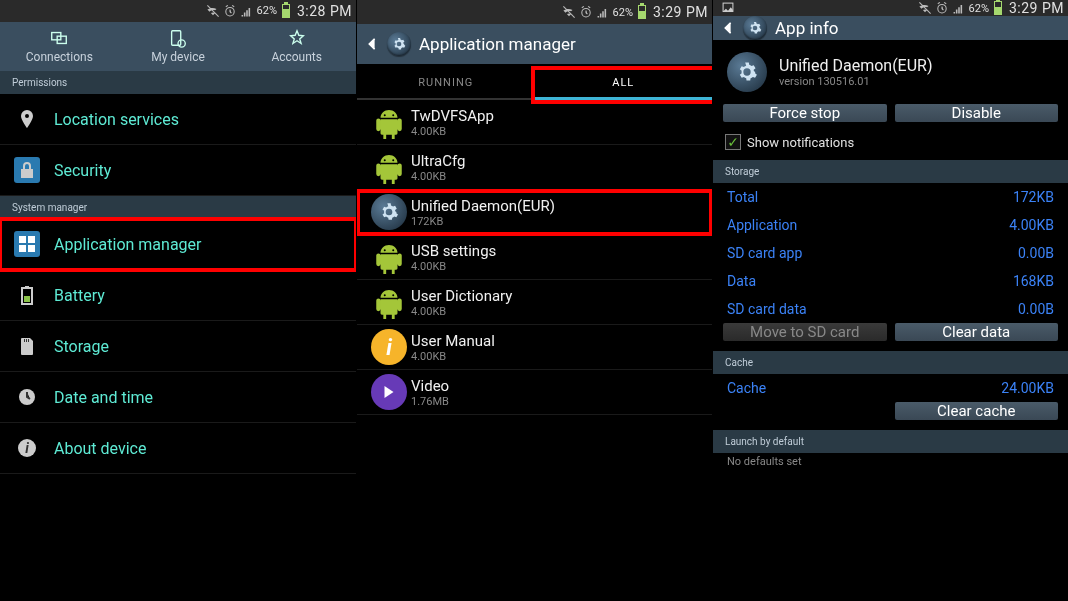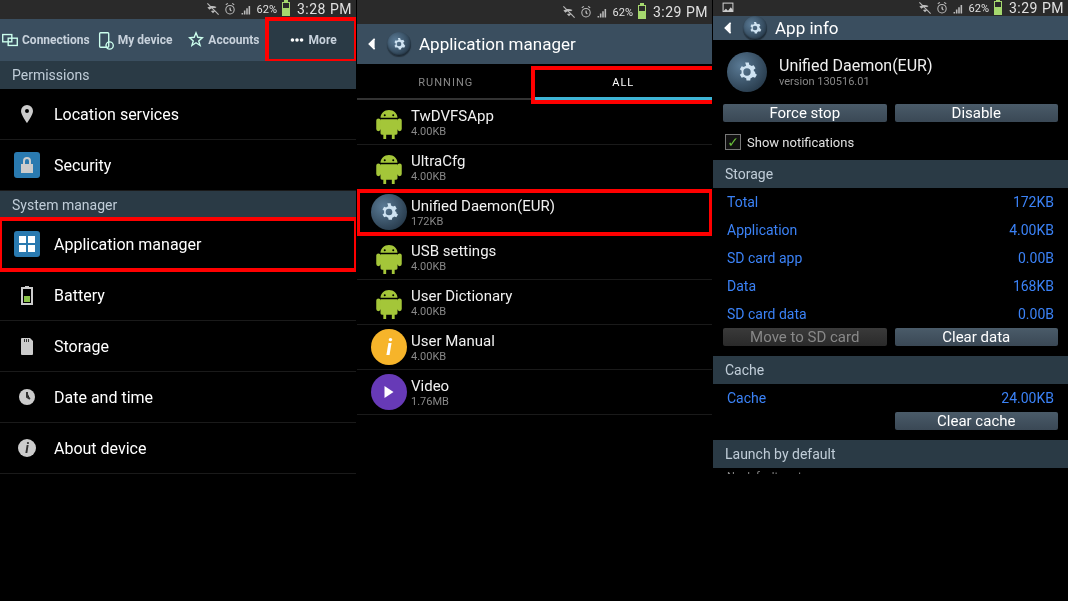--- a/index.html
+++ b/index.html
@@ -66,52 +66,51 @@
 
   
   .tabs {
     display: flex;
     background: #3a4e5f;
     height: 55px;
   }
   .tab {
     flex: 1;
     display: flex;
-    flex-direction: row;
+    flex-direction: column;
     align-items: center;
     justify-content: center;
     gap: 2px;
     font-size: 12px;
     color: #c8d2dc;
-    font-weight: bold;
   }
   .tab svg { width: 20px; height: 20px; }
 
   .highlight-red {
     outline: 4px solid #ff0000;
     outline-offset: -2px;
   }
 
   
   .section-header {
     background: #2a3a45;
     color: #c0cdd8;
     padding: 6px 12px;
-    font-size: 14px;
+    font-size: 10px;
   }
 
   
   .list-item {
     display: flex;
     align-items: center;
     gap: 14px;
     padding: 12px 14px;
     border-bottom: 1px solid #1a1a1a;
     font-size: 16px;
-    color: #ffffff;
+    color: #5eead4;
   }
   .list-item .icon-slot {
     width: 26px; height: 26px;
     display: flex; align-items: center; justify-content: center;
   }
   .list-item .icon-slot svg { width: 22px; height: 22px; }
 
   
   .subtabs {
     display: flex;
@@ -316,26 +315,20 @@
           <use href="#mydevice"></use>
         </svg>
       <span>My device</span>
     </div>
     <div class="tab">
       <svg viewBox="0 0 22 22">
           <use href="#accounts"></use>
         </svg>
       <span>Accounts</span>
     </div>
-    <div class="tab highlight-red" style="background:#2a3a45">
-      <svg viewBox="0 0 22 22">
-          <use href="#more-dots"></use>
-        </svg>
-      <span>More</span>
-    </div>
   </div>
 
   <div class="section-header">Permissions</div>
   <div class="list-item">
     <span class="icon-slot">
         <svg viewBox="0 0 22 22">
           <use href="#location"></use>
         </svg>
       </span>
     <span>Location services</span>

